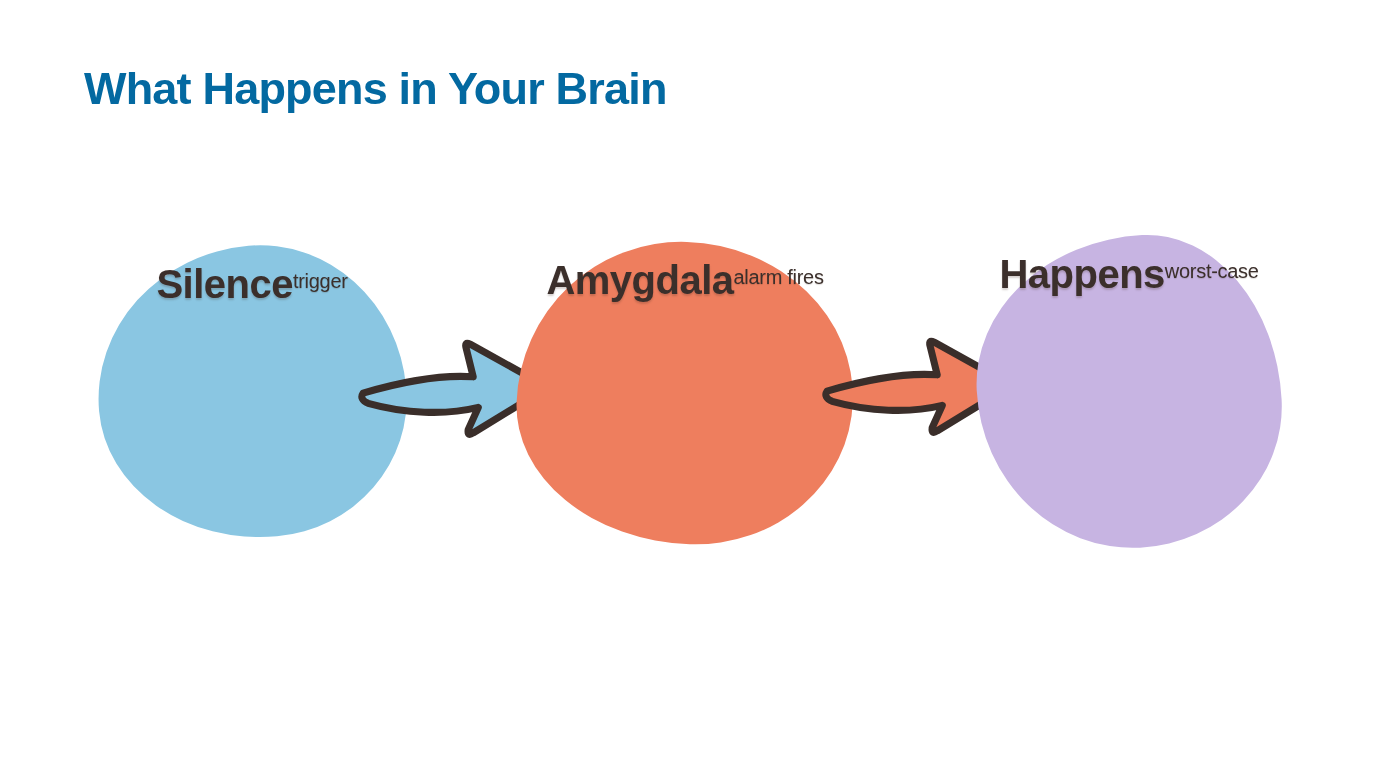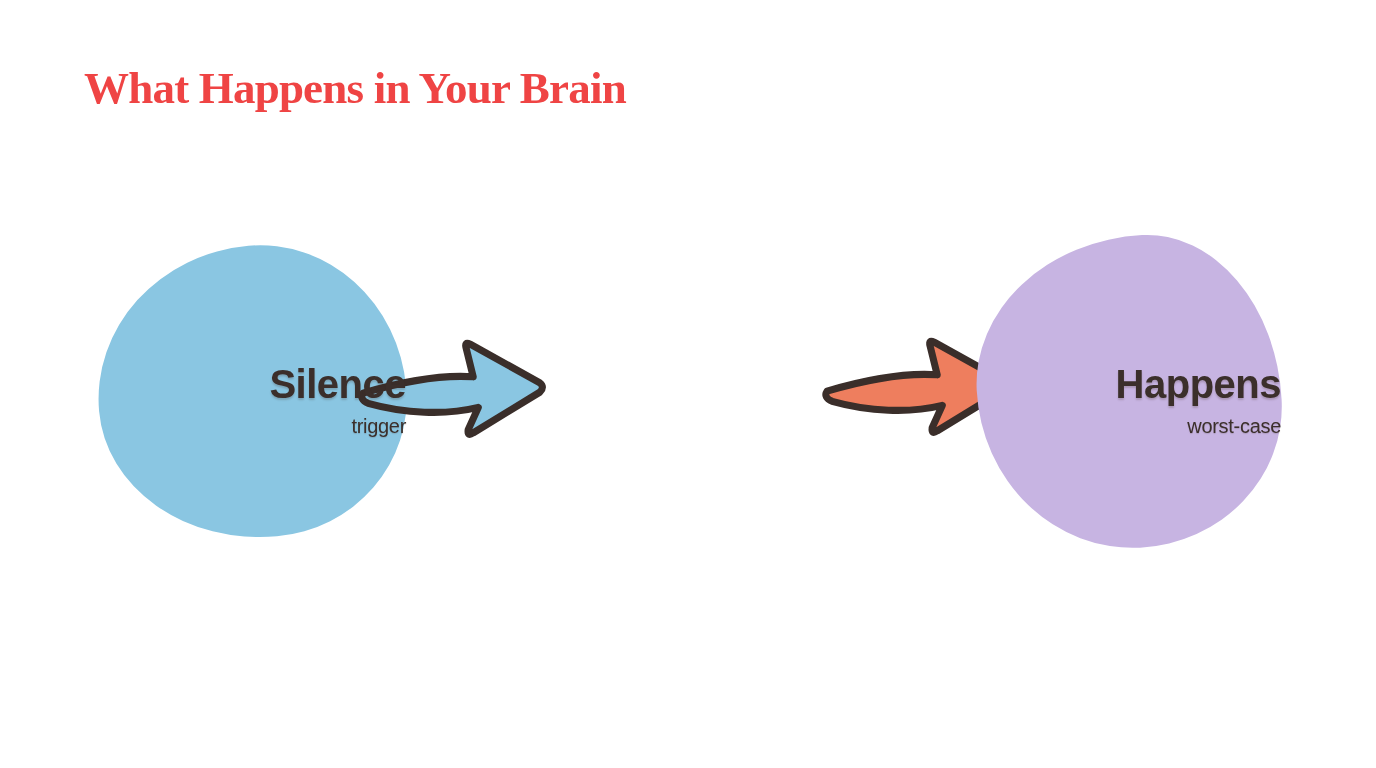--- a/index.html
+++ b/index.html
@@ -21,22 +21,22 @@
     top: 64px;
     margin: 0;
     font-size: 45px;
     line-height: 1.1;
     font-weight: 700;
     letter-spacing: -0.8px;
   }
   .blob {
     position: absolute;
     display: flex;
-    flex-direction: column;
-    align-items: flex-end;
+    flex-direction: row;
+    align-items: flex-start;
     justify-content: center;
     text-align: center;
     padding-top: 16px;
     box-sizing: border-box;
   }
   .blob-bg {
     position: absolute;
     inset: 0;
     z-index: 0;
   }
@@ -82,21 +82,21 @@
     stroke-width: 7;
     stroke-linejoin: round;
     stroke-linecap: round;
   }
 </style>
 </head>
 <body>
 
 <div class="canvas" style="color: rgb(59, 47, 43);">
 
-  <h1 class="title" style="color: #ef4444; font-family: Liberation Serif, serif;">What Happens in Your Brain</h1>
+  <h1 class="title" style="color: #0369a1;">What Happens in Your Brain</h1>
 
   <div class="blob blob--silence">
     <div class="blob-bg" style="background-color: rgb(138, 198, 226);"></div>
     <span class="blob-label">Silence</span>
     <span class="blob-sub">trigger</span>
   </div>
 
   <div class="flow-arrow flow-arrow--1">
     <svg viewBox="0 0 190 100" preserveAspectRatio="none">
       <path d="M 7 56
@@ -106,20 +106,25 @@
                L 182 46
                Q 187 50, 182 55
                L 116 95
                Q 110 99, 111 92
                L 121 70
                C 88 78, 48 76, 12 66
                Q 3 62, 7 56 Z" fill="#8AC6E2" style="stroke: rgb(58, 46, 42);"></path>
     </svg>
   </div>
 
+  <div class="blob blob--amygdala">
+    <div class="blob-bg" style="background-color: rgb(238, 126, 94);"></div>
+    <span class="blob-label">Amygdala</span>
+    <span class="blob-sub">alarm fires</span>
+  </div>
 
   <div class="flow-arrow flow-arrow--2">
     <svg viewBox="0 0 190 100" preserveAspectRatio="none">
       <path d="M 7 56
                C 48 44, 88 38, 116 40
                L 109 12
                Q 107 5, 113 8
                L 182 46
                Q 187 50, 182 55
                L 116 95

